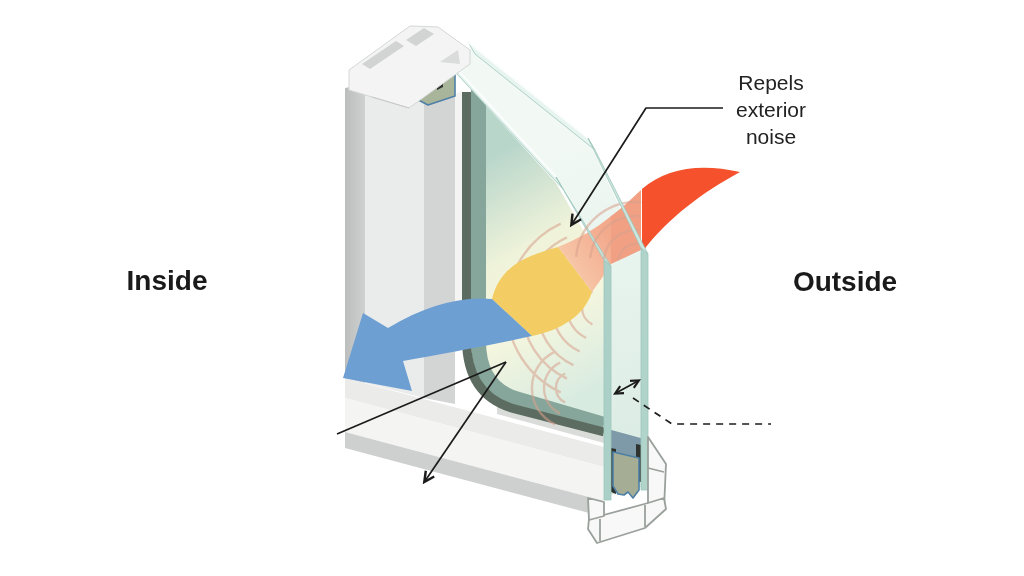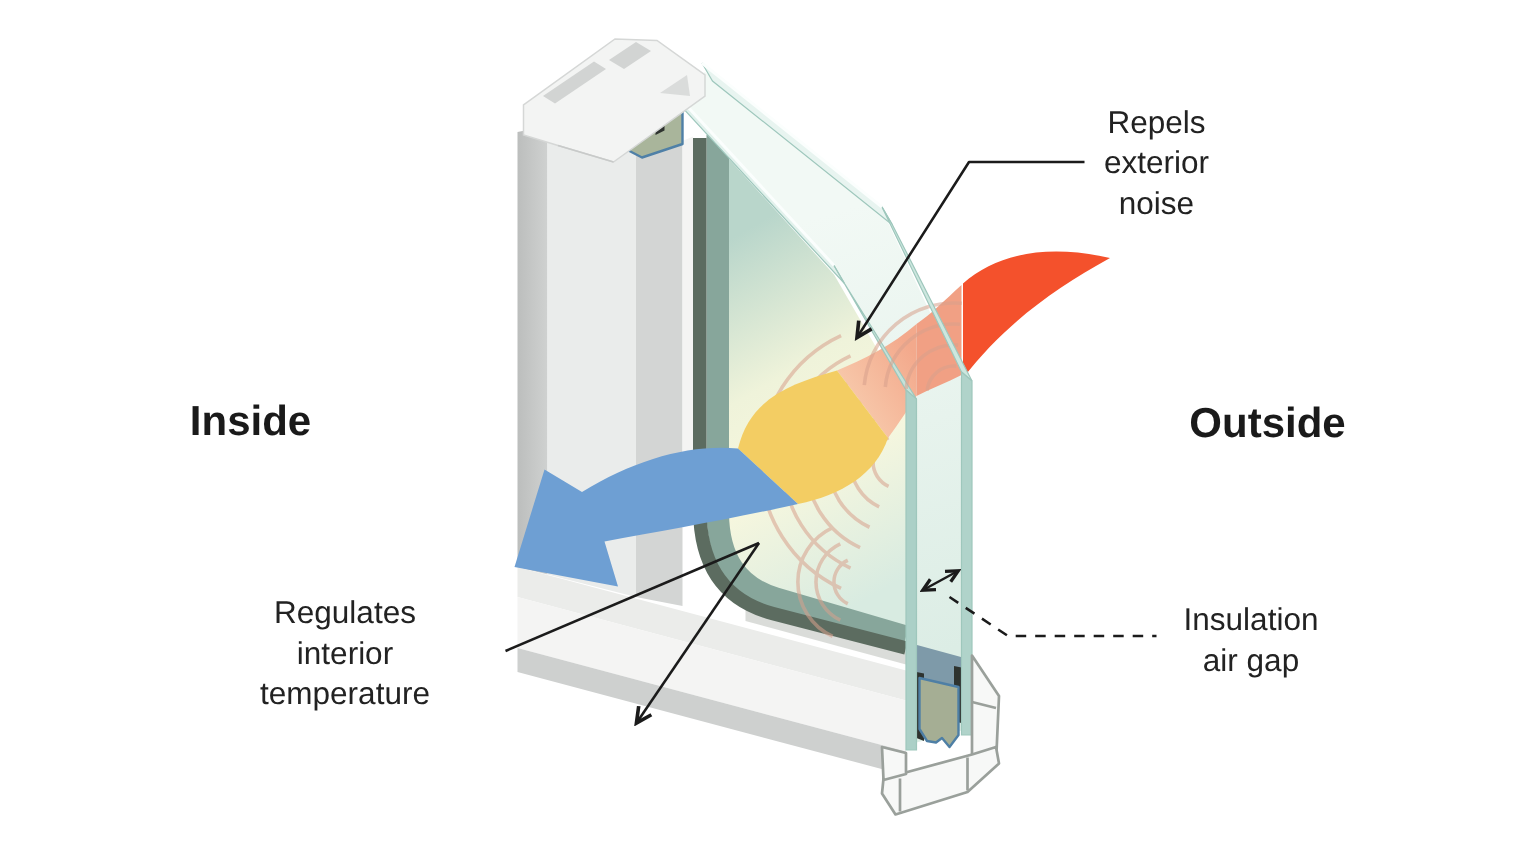--- a/index.html
+++ b/index.html
@@ -152,24 +152,15 @@
   <div class="label title" style="left:167px;top:281px;">Inside</div>
 
   <div class="label note" style="left:771px;top:109px;">
     <span>Repels</span>
     <span>exterior</span>
     <span>noise</span>
   </div>
 
   <div class="label title" style="left:845px;top:282px;">Outside</div>
 
-  <div class="label note" style="left:230px;top:436px;">
-    <span>Regulates</span>
-    <span>interior</span>
-    <span>temperature</span>
-  </div>
 
-  <div class="label note" style="left:834px;top:427px;">
-    <span>Insulation</span>
-    <span>air gap</span>
-  </div>
 
 </div>
 
 </body></html>

